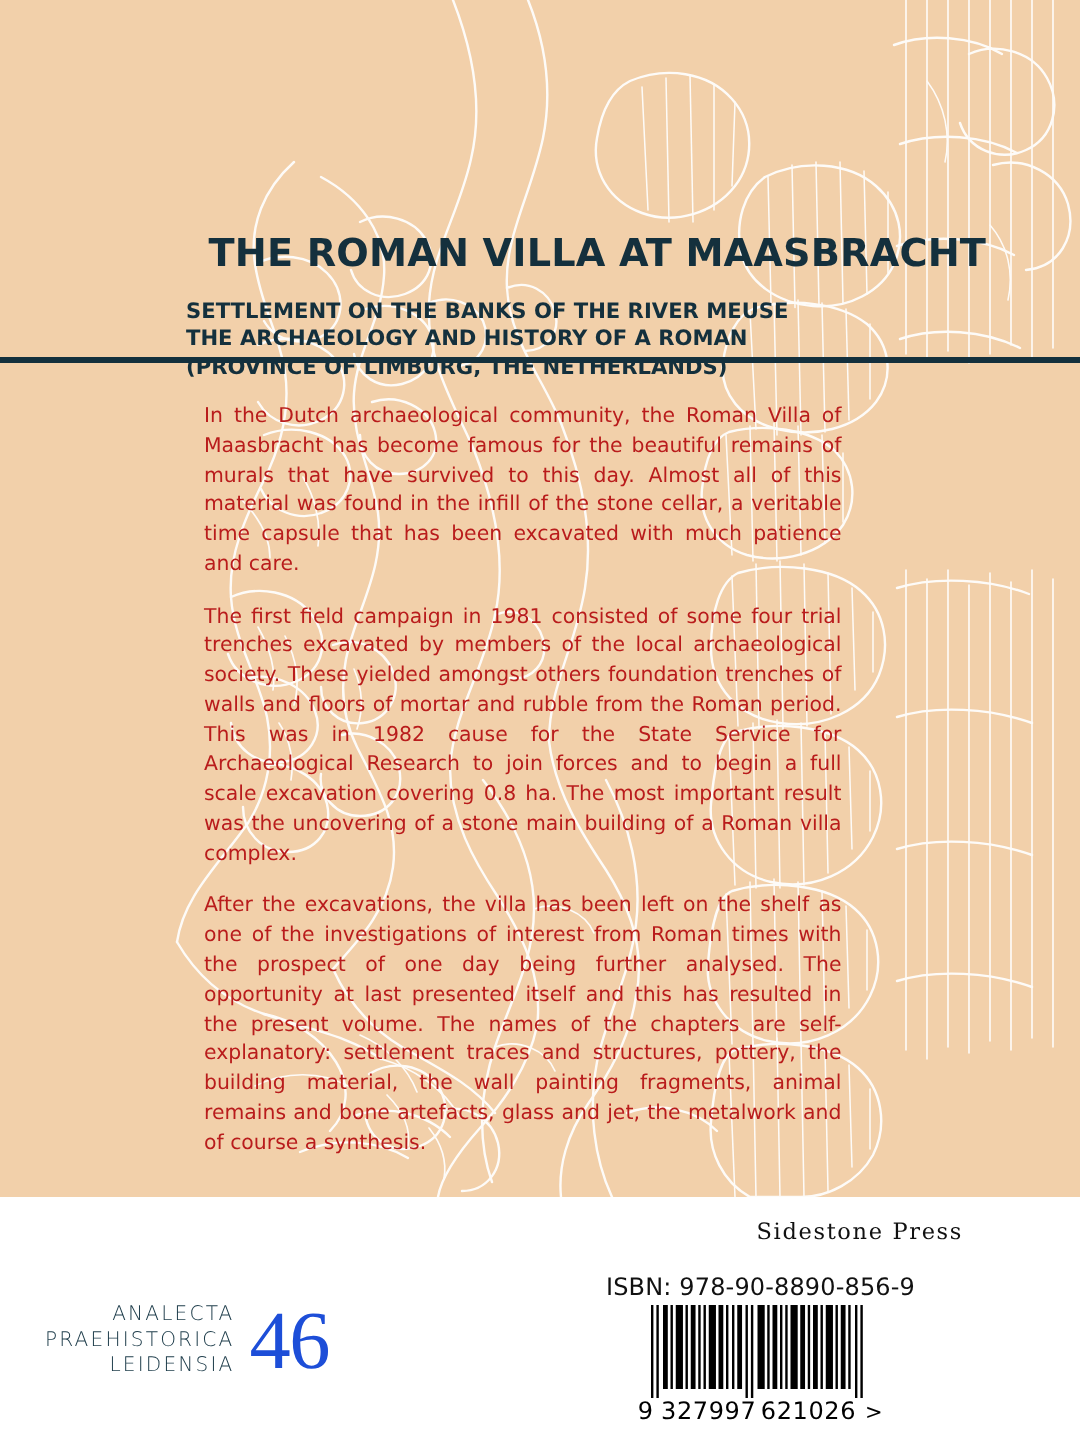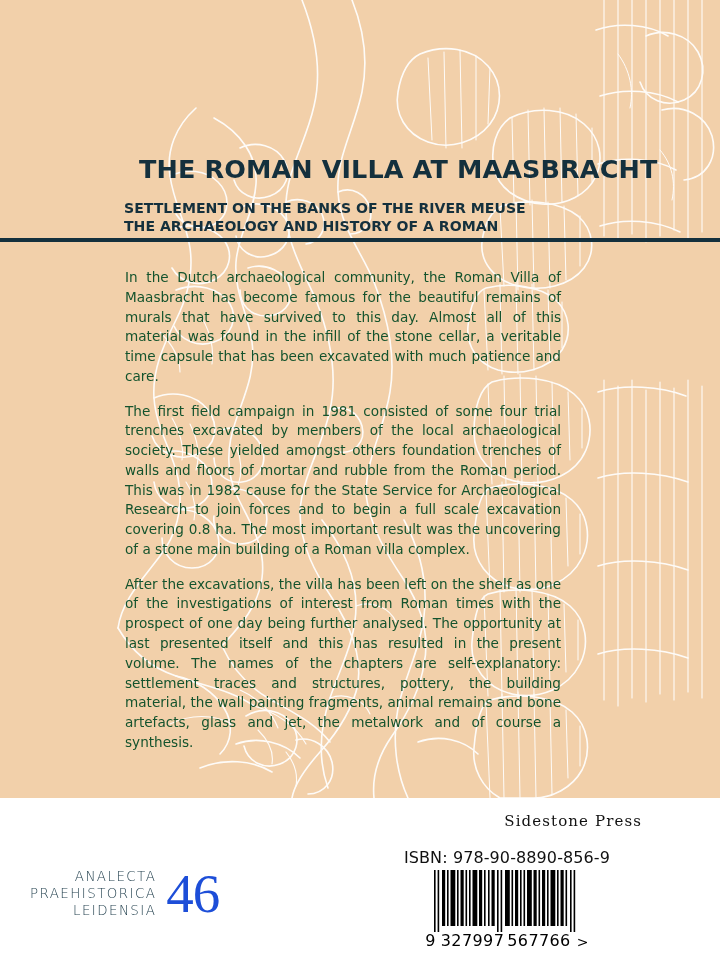--- a/index.html
+++ b/index.html
@@ -82,25 +82,25 @@
 
   
   .blurb {
     position: absolute;
     left: 125px;
     top: 268px;
     width: 436px;
     z-index: 5;
   }
   .blurb p {
-    margin: 0 0 15px 0;
+    margin: 0 0 15px 11px;
     font-family: "DejaVu Sans", sans-serif;
     font-size: 13.6px;
     line-height: 1.455;
-    color: #14532d;
+    color: #b91c1c;
     text-align: justify;
     text-justify: inter-word;
     hyphens: none;
   }
   .blurb p:last-child { margin-bottom: 0; }
 
   
   .bottom-band {
     position: absolute;
     left: 0;
@@ -393,20 +393,21 @@
 
       </g>
     </svg>
   </div>
 
   <div class="title-block">
     <h1 class="main-title">THE ROMAN VILLA AT MAASBRACHT</h1>
     <div class="subtitle">
       <div>SETTLEMENT ON THE BANKS OF THE RIVER MEUSE</div>
       <div>THE ARCHAEOLOGY AND HISTORY OF A ROMAN</div>
+      <div>(PROVINCE OF LIMBURG, THE NETHERLANDS)</div>
     </div>
   </div>
 
   <div class="divider"></div>
 
   <div class="blurb">
     <p>In the Dutch archaeological community, the Roman Villa of Maasbracht has become famous for the beautiful remains of murals that have survived to this day. Almost all of this material was found in the infill of the stone cellar, a veritable time capsule that has been excavated with much patience and care.</p>
     <p>The first field campaign in 1981 consisted of some four trial trenches excavated by members of the local archaeological society. These yielded amongst others foundation trenches of walls and floors of mortar and rubble from the Roman period. This was in 1982 cause for the State Service for Archaeological Research to join forces and to begin a full scale excavation covering 0.8 ha. The most important result was the uncovering of a stone main building of a Roman villa complex.</p>
     <p>After the excavations, the villa has been left on the shelf as one of the investigations of interest from Roman times with the prospect of one day being further analysed. The opportunity at last presented itself and this has resulted in the present volume. The names of the chapters are self-explanatory: settlement traces and structures, pottery, the building material, the wall painting fragments, animal remains and bone artefacts, glass and jet, the metalwork and of course a synthesis.</p>
   </div>
@@ -463,19 +464,19 @@
           <rect x="126" y="0" width="1.6" height="56"></rect>
           <rect x="129.5" y="0" width="3.2" height="56"></rect>
           <rect x="134.5" y="0" width="1.6" height="56"></rect>
           <rect x="139" y="0" width="1.6" height="62"></rect>
           <rect x="142.6" y="0" width="1.6" height="62"></rect>
         </g>
       </svg>
       <div class="barcode-digits">
         <span class="bd-lead">9</span>
         <span>327997</span>
-        <span>567766</span>
+        <span>621026</span>
         <span class="bd-gt">&gt;</span>
       </div>
     </div>
   </div>
 
 </div>
 
 </body></html>

